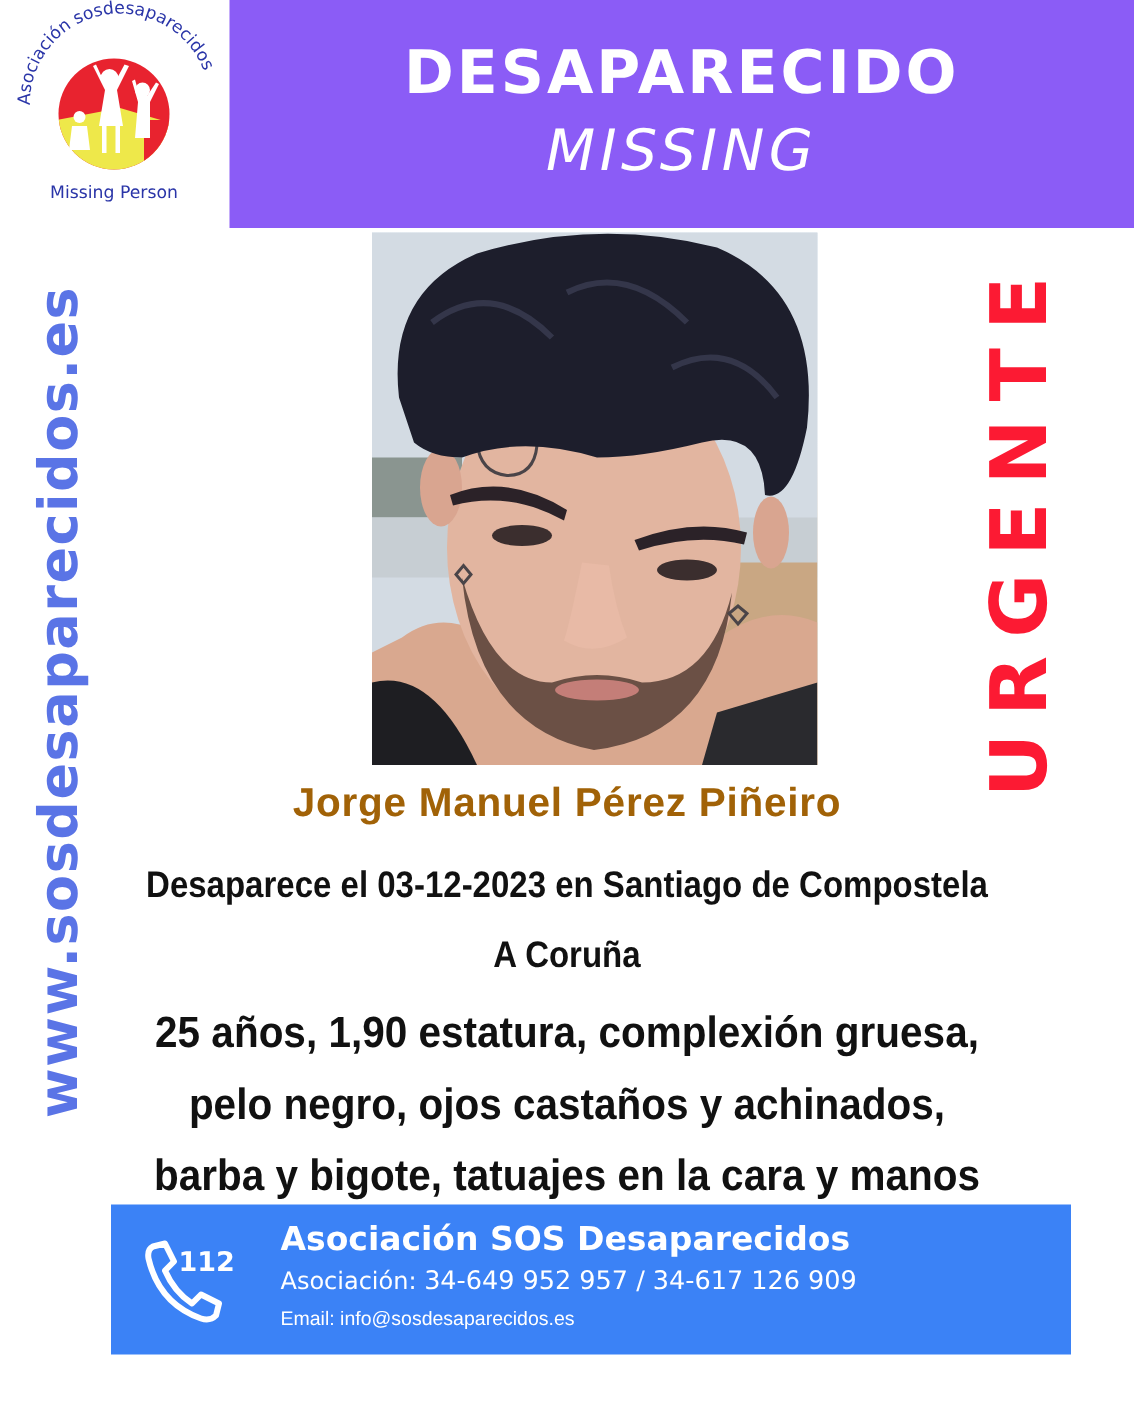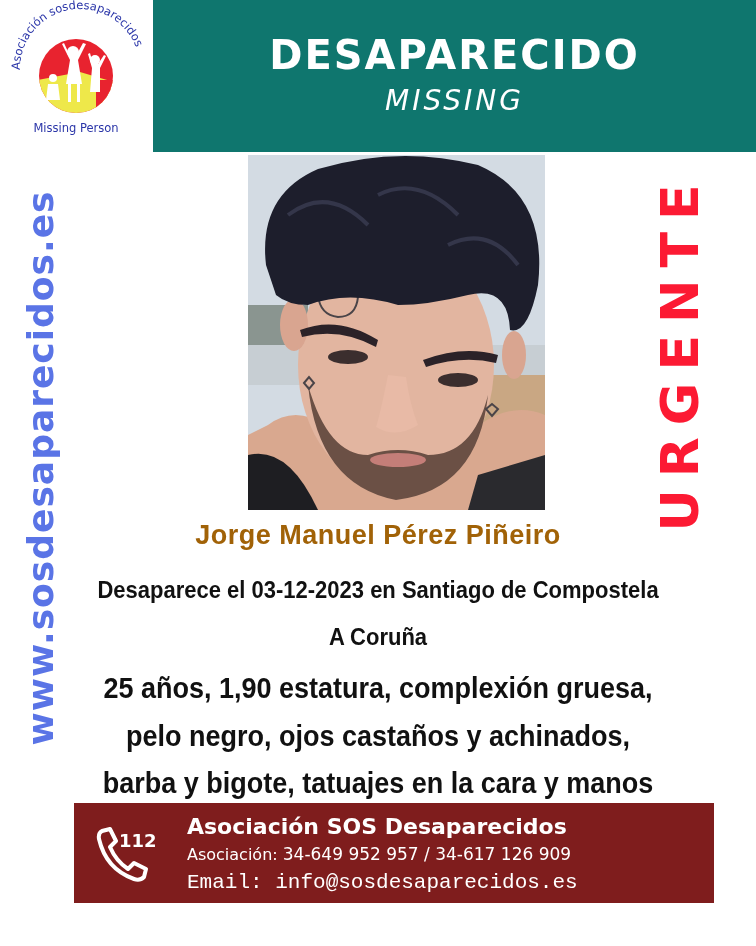--- a/index.html
+++ b/index.html
@@ -2,24 +2,24 @@
 <html><head>
 <meta charset="utf-8">
 <style>
   * { margin: 0; padding: 0; box-sizing: border-box; }
   html, body { width: 756px; height: 946px; background: #ffffff; overflow: hidden; }
   body { position: relative; font-family: "Liberation Sans", "DejaVu Sans", sans-serif; }
 
   .logo { position: absolute; left: 0; top: 0; width: 153px; height: 152px; background: #fff; }
   .logo svg { position: absolute; left: 0; top: 0; }
 
-  .header { position: absolute; left: 153px; top: 0; width: 603px; height: 152px; background: #0f766e;
+  .header { position: absolute; left: 153px; top: 0; width: 603px; height: 152px; background: #8b5cf6;
     display: flex; flex-direction: column; align-items: center; justify-content: center; color: #fff; }
   .header .t1 { font-family: "DejaVu Sans", sans-serif; font-weight: bold; font-size: 40px; letter-spacing: 2px; margin-top: -4px; }
-  .header .t2 { font-family: "DejaVu Sans", sans-serif; font-style: italic; font-size: 28px; letter-spacing: 3px; margin-top: 6px; }
+  .header .t2 { font-family: "DejaVu Sans", sans-serif; font-style: italic; font-size: 38px; letter-spacing: 3px; margin-top: 6px; }
 
   .side-url { position: absolute; left: 40px; top: 468px; transform: translate(-50%, -50%) rotate(-90deg);
     white-space: nowrap; color: #5a74e6; font-family: "DejaVu Sans", sans-serif; font-weight: bold; font-size: 36px; letter-spacing: 1px; }
 
   .urgente { position: absolute; left: 680px; top: 352px; transform: translate(-50%, -50%) rotate(-90deg);
     white-space: nowrap; color: #fc1a33; font-family: "DejaVu Sans", sans-serif; font-weight: bold; font-size: 52px; letter-spacing: 12px; }
 
   .photo { position: absolute; left: 248px; top: 155px; width: 297px; height: 355px; overflow: hidden;
     background: linear-gradient(180deg, #c9d6e0 0%, #d8dee6 40%, #cdbda8 70%, #c8a98a 100%); }
   .photo svg { display: block; }
@@ -27,26 +27,26 @@
   .name { position: absolute; left: 0; width: 756px; top: 520px; text-align: center; font-family: "Liberation Sans", sans-serif;
     font-weight: bold; font-size: 27px; color: #a16207; letter-spacing: 0.5px; }
   .line2 { position: absolute; left: 0; width: 756px; top: 577px; text-align: center; font-family: "Liberation Sans", sans-serif;
     font-weight: bold; font-size: 22px; color: #111; transform: scaleY(1.12); }
   .line3 { position: absolute; left: 0; width: 756px; top: 624px; text-align: center; font-family: "Liberation Sans", sans-serif;
     font-weight: bold; font-size: 22px; color: #111; transform: scaleY(1.12); }
   .desc { position: absolute; left: 0; width: 756px; top: 670px; text-align: center; font-family: "Liberation Sans", sans-serif;
     font-weight: bold; font-size: 27px; color: #111; line-height: 44px; transform: scaleY(1.08); }
   .desc div { white-space: nowrap; }
 
-  .contact { position: absolute; left: 74px; top: 803px; width: 640px; height: 100px; background: #7f1d1d; color: #fff; }
+  .contact { position: absolute; left: 74px; top: 803px; width: 640px; height: 100px; background: #3b82f6; color: #fff; }
   .contact .icon { position: absolute; left: 22px; top: 22px; }
   .contact .org { position: absolute; left: 113px; top: 11px; font-family: "DejaVu Sans", sans-serif; font-weight: bold; font-size: 22px; }
   .contact .tel { position: absolute; left: 113px; top: 41px; font-family: "DejaVu Sans", sans-serif; font-size: 16px; white-space: nowrap; }
   .contact .tel b { font-weight: normal; font-size: 17px; }
-  .contact .mail { position: absolute; left: 113px; top: 68px; font-family: Liberation Mono, monospace; font-size: 21px; }
+  .contact .mail { position: absolute; left: 113px; top: 68px; font-family: Liberation Sans, sans-serif; font-size: 13px; }
 </style>
 </head>
 <body>
 
 <div class="logo">
   <svg width="153" height="152" viewBox="0 0 153 152">
     <defs>
       <path id="arcPath" d="M 20 72 A 58 58 0 0 1 140 66"></path>
       <clipPath id="circClip">
           <circle cx="76" cy="76" r="37"></circle>

